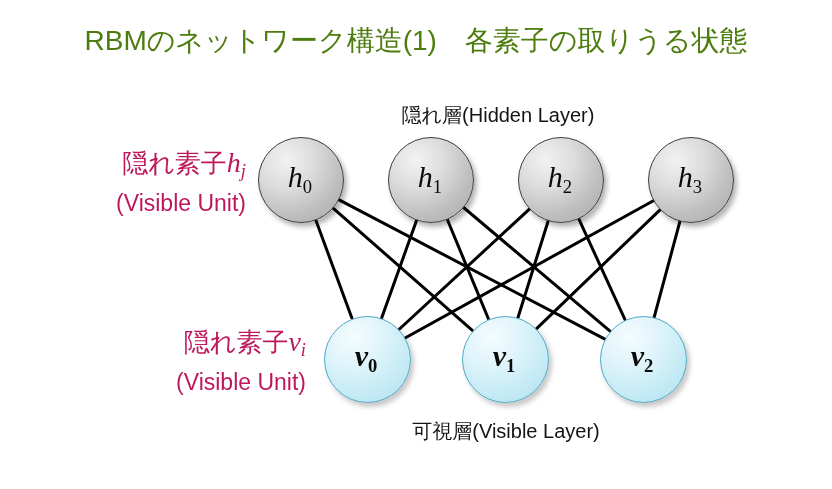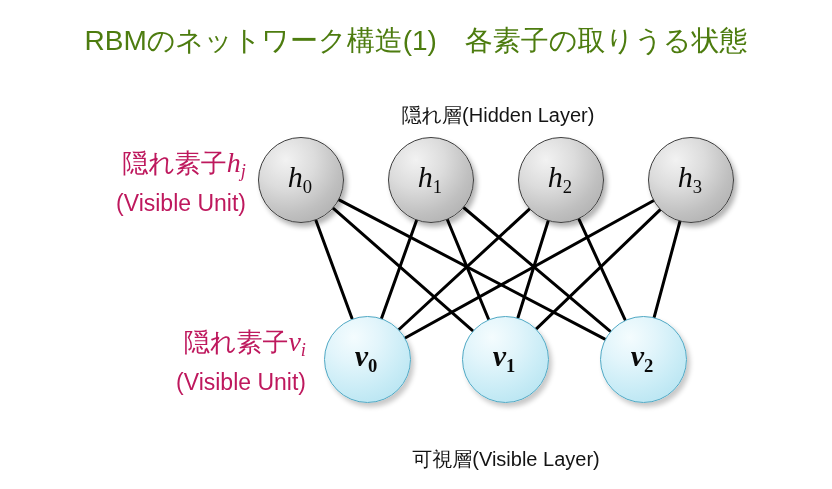--- a/index.html
+++ b/index.html
@@ -42,21 +42,20 @@
   #hidden-layer-caption {
     left: 248px;
     top: 90px;
     width: 500px;
     margin-top: 12px;
   }
   #visible-layer-caption {
     left: 256px;
     top: 418px;
     width: 500px;
-    margin-top: 28px;
   }
 
   
   .side-label {
     position: absolute;
     text-align: right;
     color: #be185d;
     white-space: nowrap;
   }
   .side-label .line1 {

